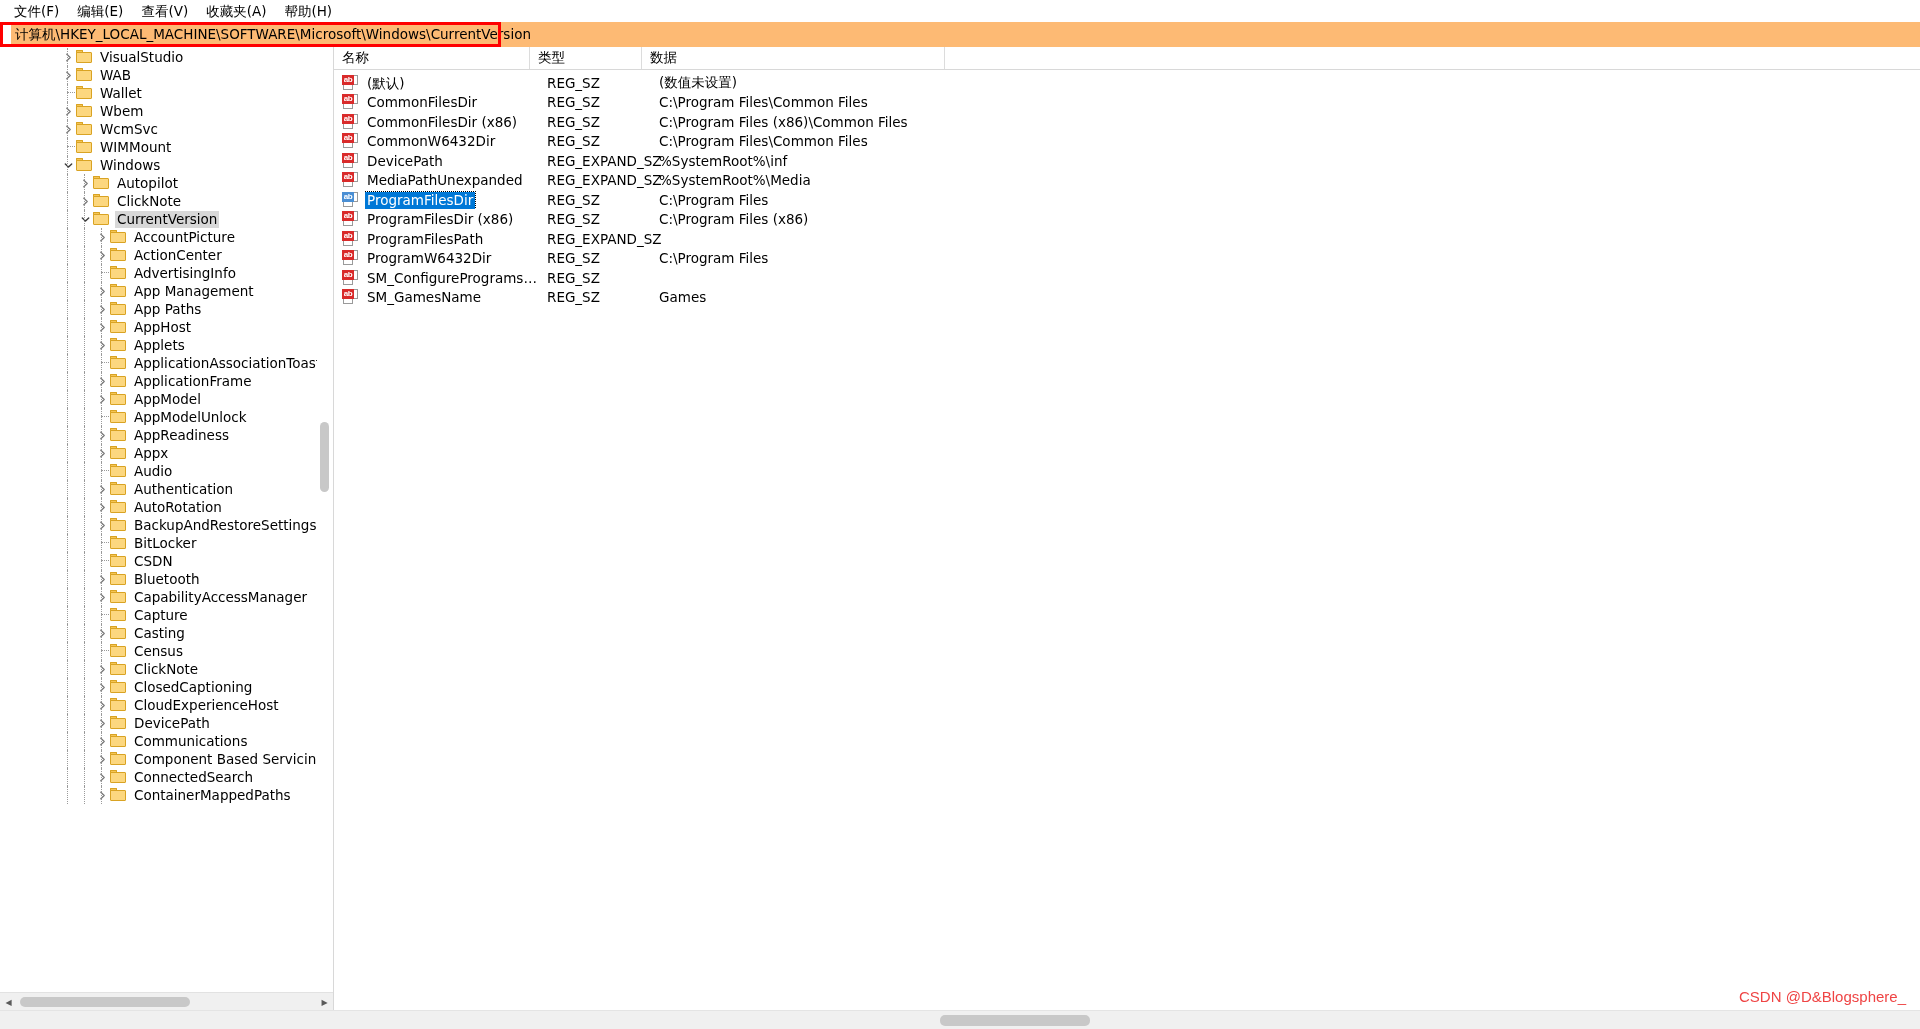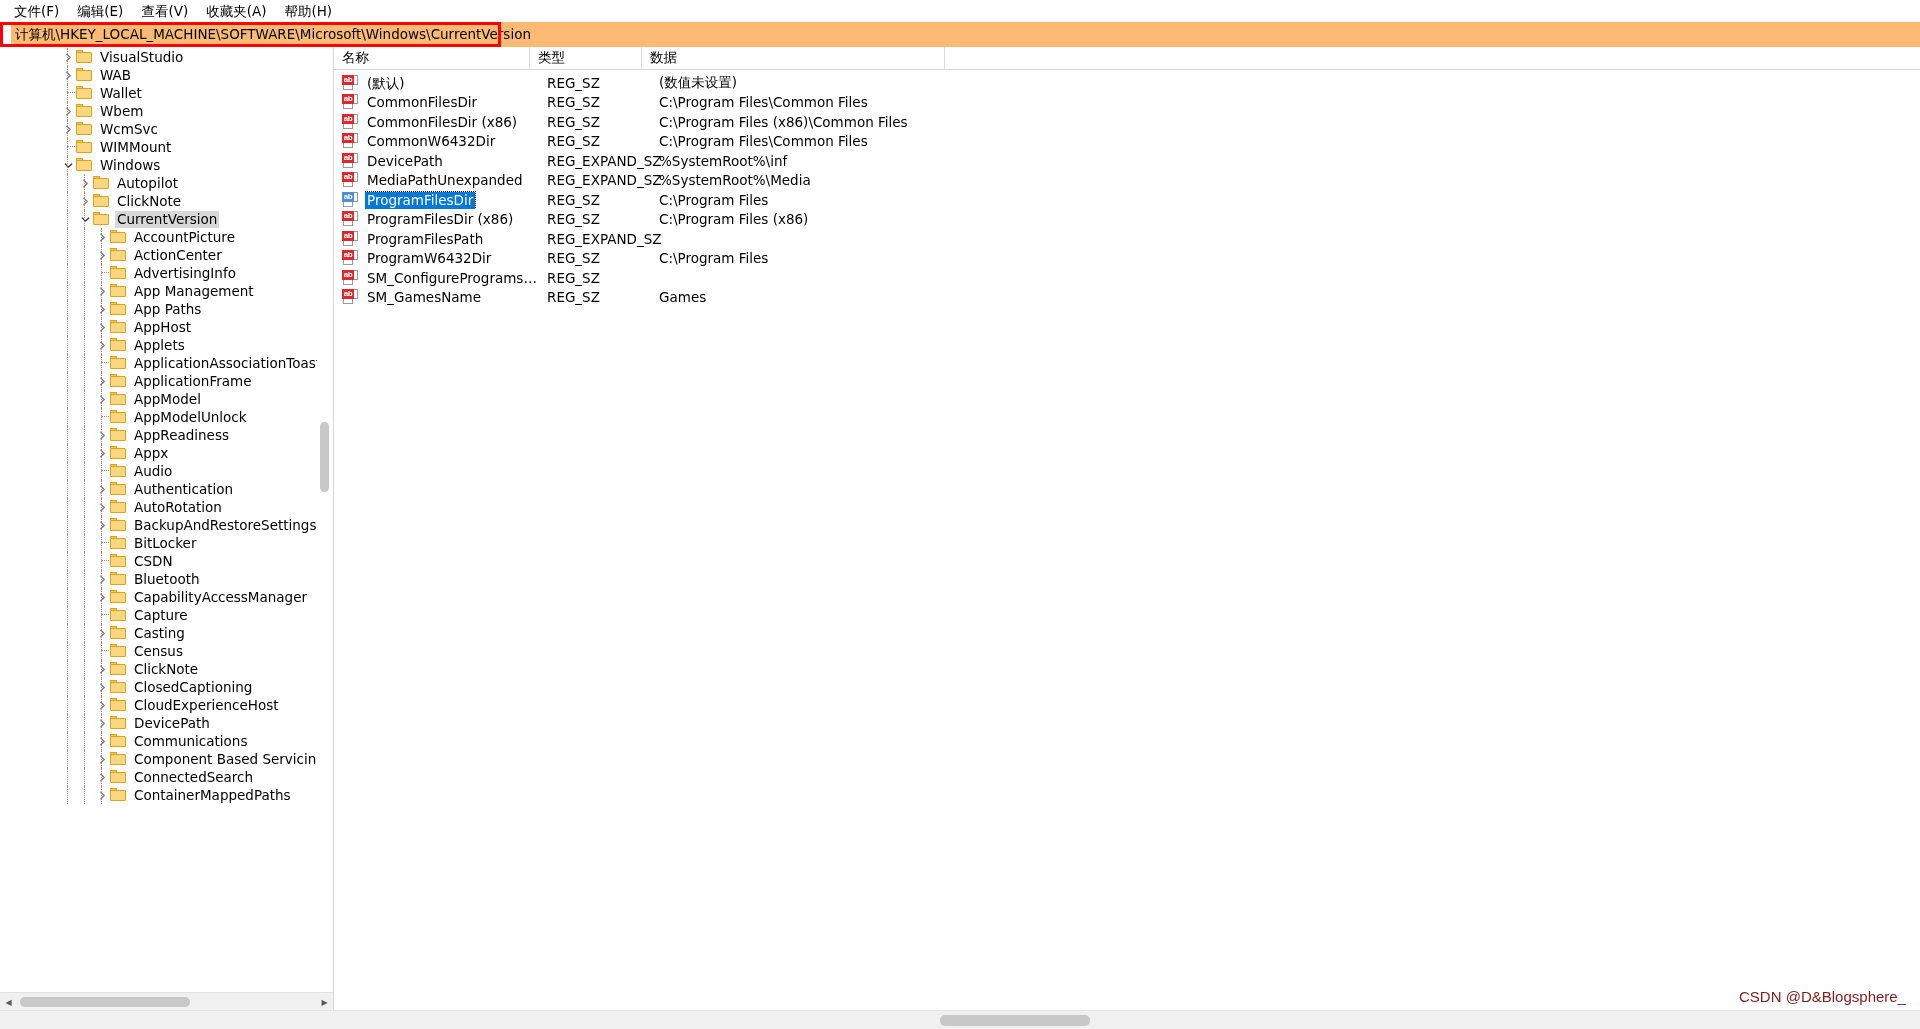--- a/index.html
+++ b/index.html
@@ -279,21 +279,21 @@
     position: relative;
     border-top: 1px solid #e4e4e4;
   }
   .bottom-bar .thumb {
     position: absolute; top: 4px; height: 11px;
     background: #c8c8c8; border-radius: 5px;
   }
 
   .watermark {
     position: absolute; right: 14px; bottom: 24px;
-    font-size: 15px; color: #7f1d1d;
+    font-size: 15px; color: #ef4444;
     font-family: "Liberation Sans", sans-serif;
     white-space: nowrap;
     user-select: none;
   }
 </style>
 </head>
 <body>
 
 <div id="app">
 

